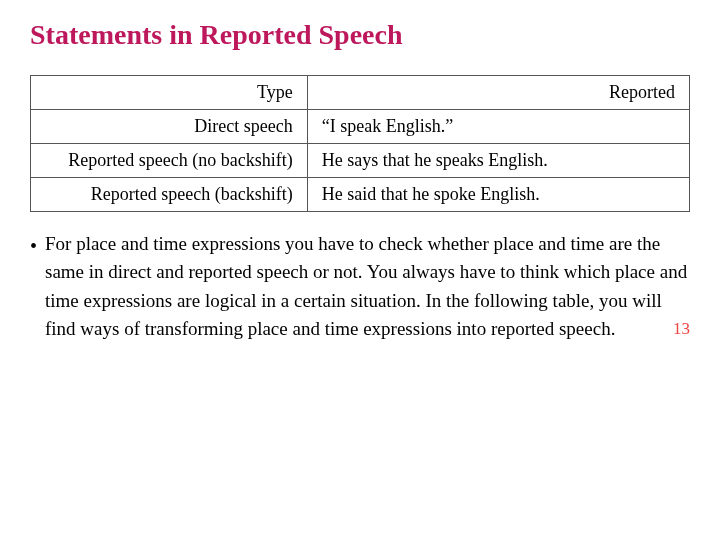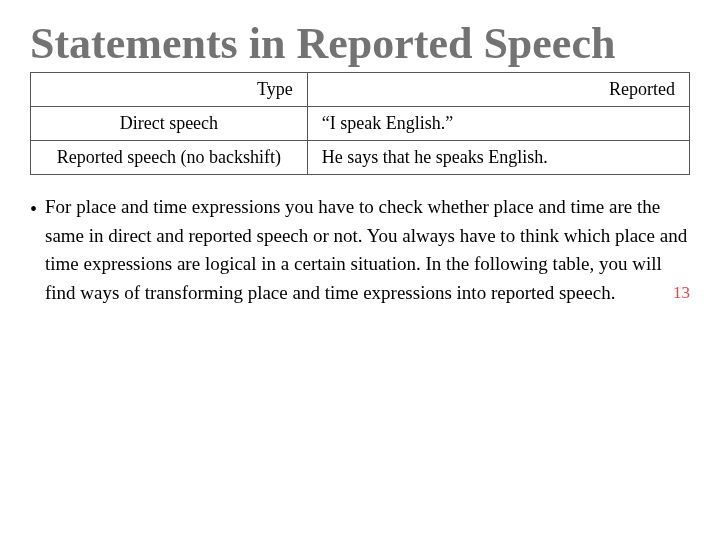--- a/index.html
+++ b/index.html
@@ -11,24 +11,24 @@
     body {
       width: 720px;
       height: 540px;
       background: #ffffff;
       font-family: Georgia, 'Times New Roman', Times, serif;
       padding: 20px 30px;
       overflow: hidden;
     }
 
     .page-title {
-      font-size: 44px;
+      font-size: 28px;
       font-weight: bold;
-      color: #737373;
-      margin-bottom: 4px;
+      color: #be185d;
+      margin-bottom: 24px;
       line-height: 1.1;
     }
 
     .table-container {
       width: 100%;
       border-collapse: collapse;
       margin-bottom: 18px;
     }
 
     .table-container td {
@@ -37,21 +37,21 @@
       font-size: 18px;
       color: #000000;
     }
 
     .table-container .header-row td {
       text-align: right;
       font-weight: normal;
     }
 
     .table-container .type-col {
-      text-align: center;
+      text-align: right;
       width: 42%;
     }
 
     .table-container .example-col {
       width: 58%;
     }
 
     .body-text {
       font-size: 19px;
       color: #000000;
@@ -91,20 +91,24 @@
       <td class="example-col">Reported</td>
     </tr>
     <tr>
       <td class="type-col">Direct speech</td>
       <td class="example-col">“I speak English.”</td>
     </tr>
     <tr>
       <td class="type-col">Reported speech (no backshift)</td>
       <td class="example-col">He says that he speaks English.</td>
     </tr>
+    <tr>
+      <td class="type-col">Reported speech (backshift)</td>
+      <td class="example-col">He said that he spoke English.</td>
+    </tr>
   </tbody>
 </table>
 
 <div class="body-text">
   <div class="bullet-point">
     <span class="bullet-symbol">•</span>
     <span>For place and time expressions you have to check whether place and time are the same in direct and reported speech or not. You always have to think which place and time expressions are logical in a certain situation. In the following table, you will find ways of transforming place and time expressions into reported speech.</span>
   </div>
   <span class="page-number">13</span>
 </div>

